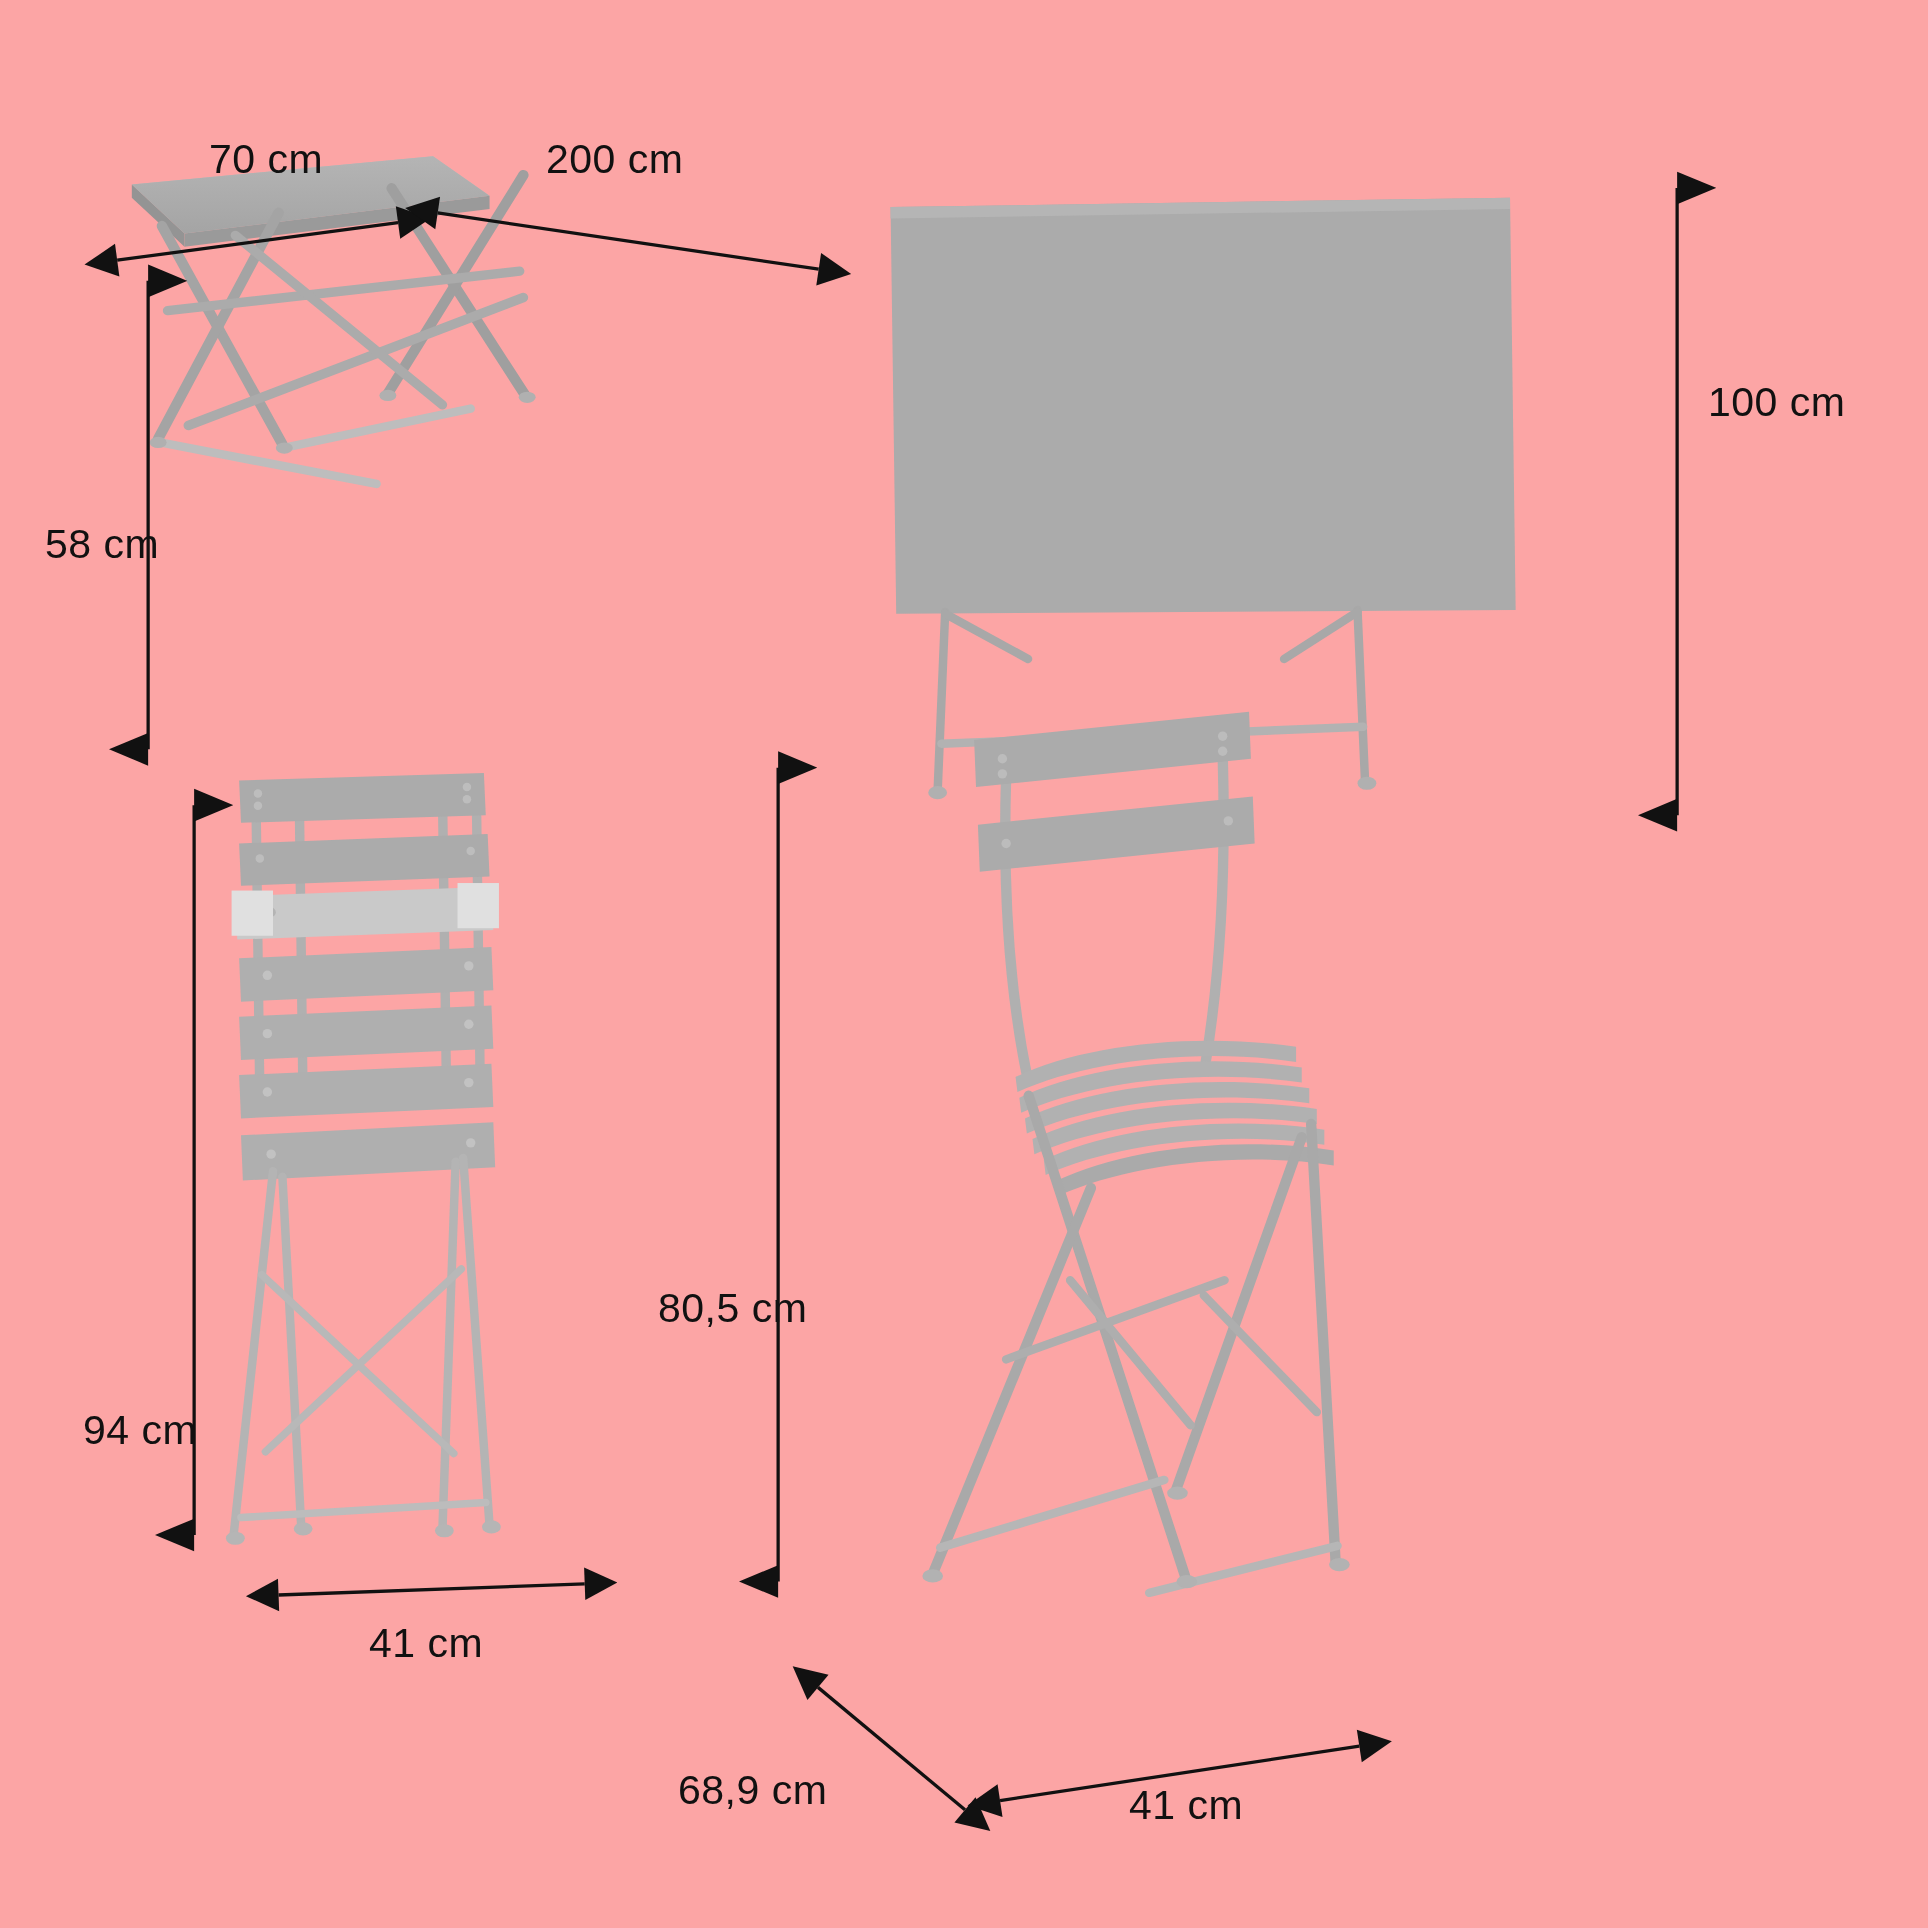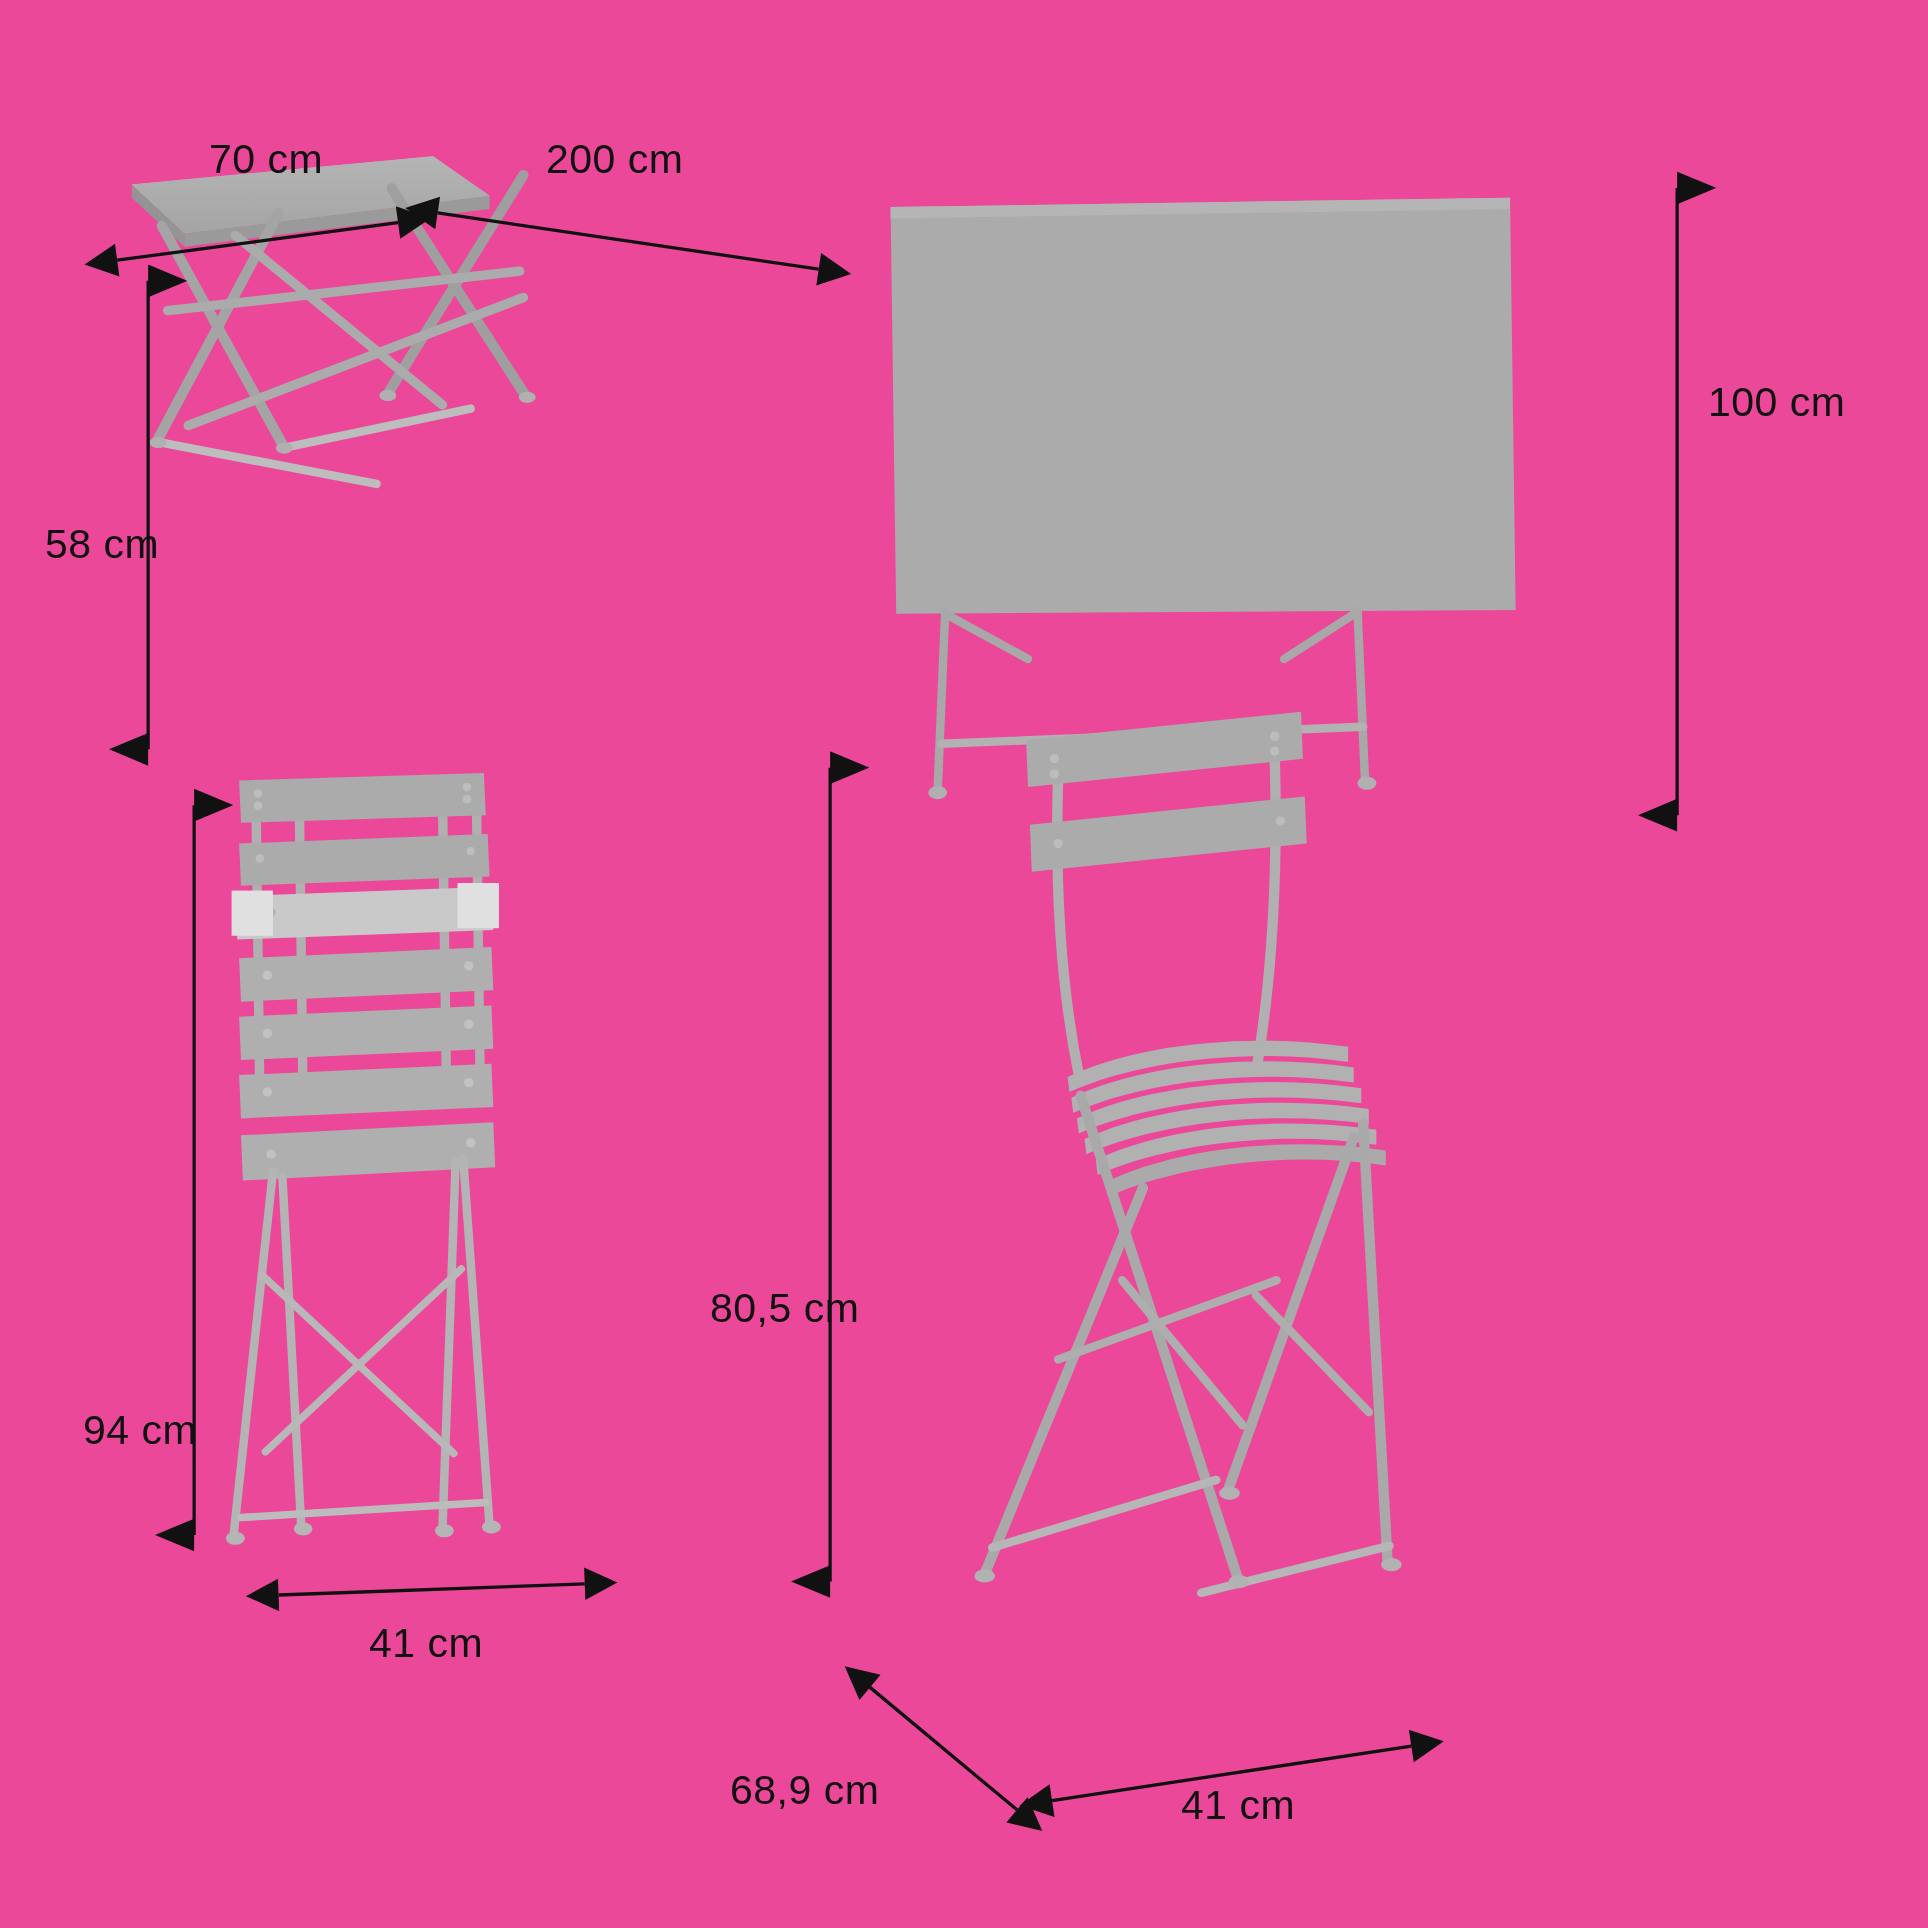--- a/index.html
+++ b/index.html
@@ -12,29 +12,29 @@
     width: 1928px;
     height: 1928px;
     font-family: "Liberation Sans", sans-serif;
     overflow: hidden;
     position: relative;
   }
   #sheet {
     position: relative;
     width: 1928px;
     height: 1928px;
-    background: #ec4899;
+    background: #fca5a5;
   }
   .quad {
     position: absolute;
   }
   #quad-table-open   { left: 0px;    top: 0px;    width: 964px; height: 964px; }
   #quad-table-folded { left: 964px; top: 0px;    width: 964px; height: 964px; }
   #quad-chair-folded { left: 0px;    top: 964px; width: 964px; height: 964px; }
-  #quad-chair-open   { left: 964px; top: 964px; width: 964px; height: 964px; }
+  #quad-chair-open   { left: 912px; top: 964px; width: 964px; height: 964px; }
 
   .dim-label {
     position: absolute;
     color: #111111;
     font-family: "Liberation Sans", sans-serif;
     font-size: 41px;
     font-weight: 500;
     letter-spacing: 0.5px;
     white-space: nowrap;
     line-height: 1;

